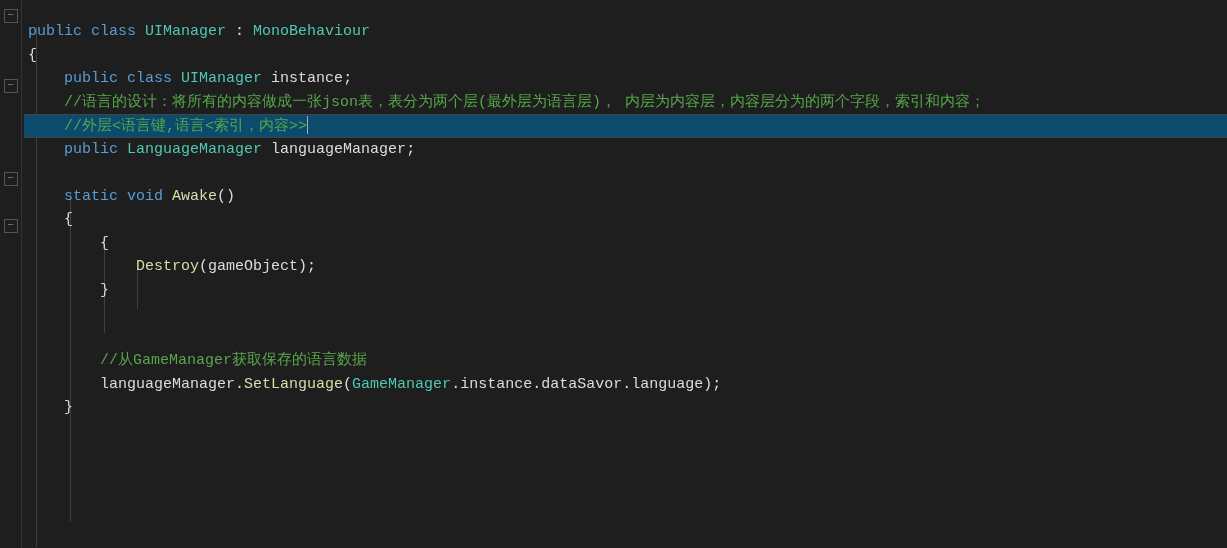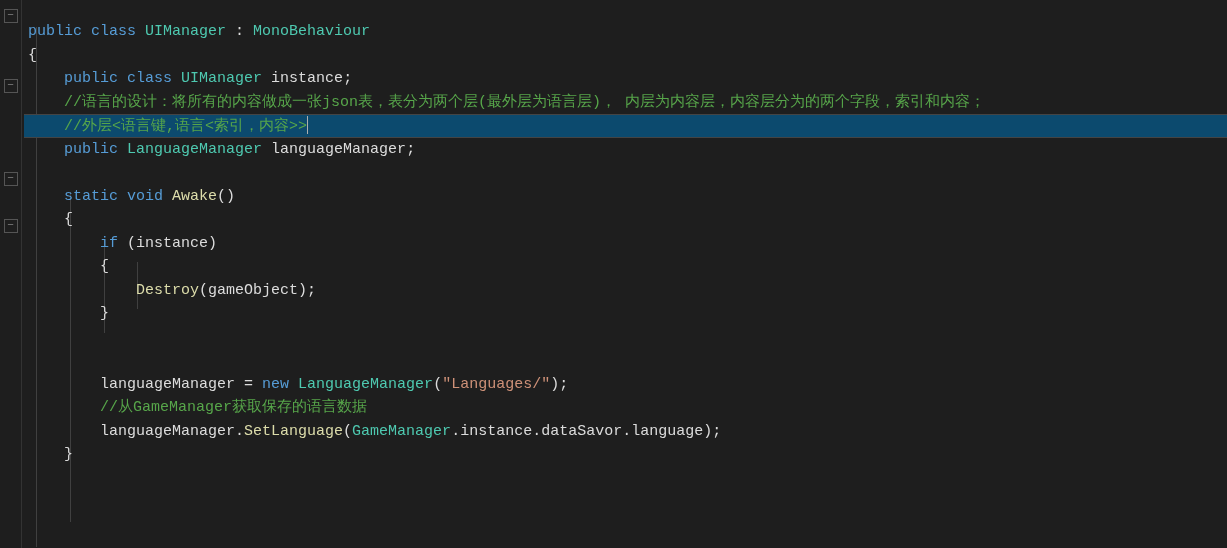--- a/index.html
+++ b/index.html
@@ -105,24 +105,22 @@
 
     <div class="line"><span class="kw-blue">public</span> <span class="kw-blue">class</span> <span class="kw-type">UIManager</span><span class="kw-white"> : </span><span class="kw-type">MonoBehaviour</span></div>
     <div class="line"><span class="kw-white">{</span></div>
     <div class="line">    <span class="kw-blue">public</span> <span class="kw-blue">class</span> <span class="kw-type">UIManager</span> <span class="kw-white">instance</span><span class="kw-white">;</span></div>
     <div class="line">    <span class="kw-comment">//语言的设计：将所有的内容做成一张json表，表分为两个层(最外层为语言层)， 内层为内容层，内容层分为的两个字段，索引和内容；</span></div>
     <div class="line highlight">    <span class="kw-comment">//外层&lt;语言键,语言&lt;索引，内容&gt;&gt;</span><span class="caret"></span></div>
     <div class="line">    <span class="kw-blue">public</span> <span class="kw-type">LanguageManager</span> <span class="kw-white">languageManager</span><span class="kw-white">;</span></div>
     <div class="line"></div>
     <div class="line">    <span class="kw-blue">static</span> <span class="kw-blue">void</span> <span class="kw-method">Awake</span><span class="kw-white">()</span></div>
     <div class="line">    <span class="kw-white">{</span></div>
-    <div class="line">        <span class="kw-blue">if</span><span class="kw-white"> (</span><span class="kw-white">instance</span><span class="kw-white">)</span></div>
     <div class="line">        <span class="kw-white">{</span></div>
     <div class="line">            <span class="kw-method">Destroy</span><span class="kw-white">(</span><span class="kw-white">gameObject</span><span class="kw-white">);</span></div>
     <div class="line">        <span class="kw-white">}</span></div>
     <div class="line"></div>
     <div class="line"></div>
-    <div class="line">        <span class="kw-white">languageManager</span><span class="kw-white"> = </span><span class="kw-blue">new</span> <span class="kw-type">LanguageManager</span><span class="kw-white">(</span><span class="kw-string">"Languages/"</span><span class="kw-white">);</span></div>
     <div class="line">        <span class="kw-comment">//从GameManager获取保存的语言数据</span></div>
     <div class="line">        <span class="kw-white">languageManager</span><span class="kw-white">.</span><span class="kw-method">SetLanguage</span><span class="kw-white">(</span><span class="kw-type">GameManager</span><span class="kw-white">.</span><span class="kw-white">instance</span><span class="kw-white">.</span><span class="kw-white">dataSavor</span><span class="kw-white">.</span><span class="kw-white">language</span><span class="kw-white">);</span></div>
     <div class="line">    <span class="kw-white">}</span></div>
   </div>
 </div>
 
 </body></html>

